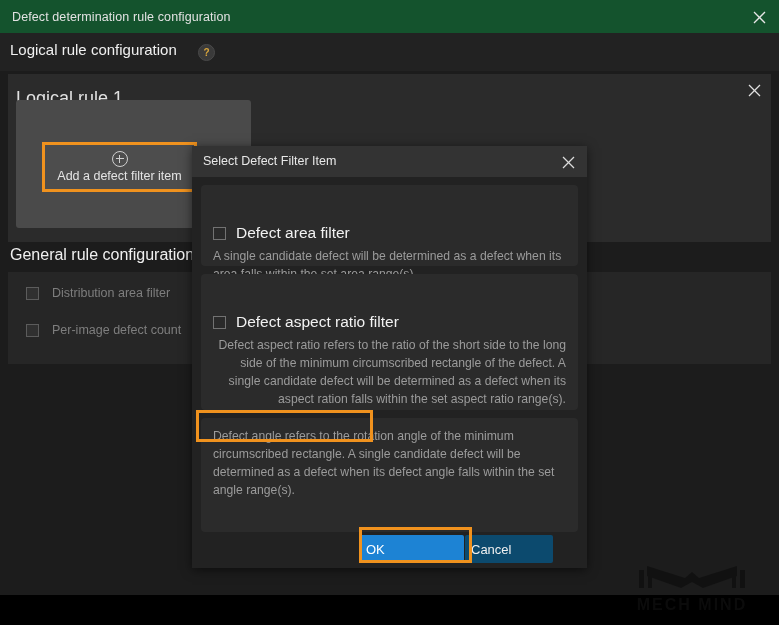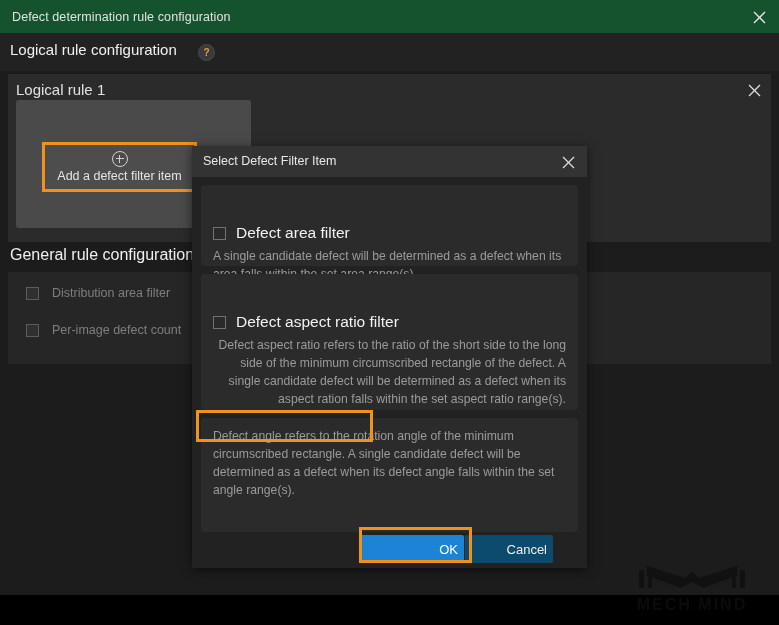--- a/index.html
+++ b/index.html
@@ -81,22 +81,22 @@
 
   
   .rule-card {
     position: absolute;
     left: 8px; top: 74px;
     width: 763px; height: 168px;
     background: #2b2b2b;
   }
   .rule-card-title {
     position: absolute;
-    left: 8px; top: 7px;
-    font-size: 15px;
+    left: 8px; top: 14px;
+    font-size: 18px;
     color: #e0e0e0;
   }
   .rule-card-close {
     position: absolute;
     right: 6px; top: 5px;
     width: 22px; height: 22px;
     display: flex; align-items: center; justify-content: center;
     color: #e0e0e0;
   }
   .filter-slot {
@@ -274,21 +274,21 @@
   .dialog-footer {
     position: absolute;
     left: 0; bottom: 0;
     width: 395px; height: 34px;
   }
   .btn {
     position: absolute;
     height: 28px;
     font-size: 13px;
     line-height: 28px;
-    text-align: right;
+    text-align: left;
     border: none;
     border-radius: 2px;
     color: #ffffff;
   }
   .btn-ok {
     left: 168px; top: 1px;
     width: 104px;
     background: #1d83d4;
   }
   .btn-cancel {

